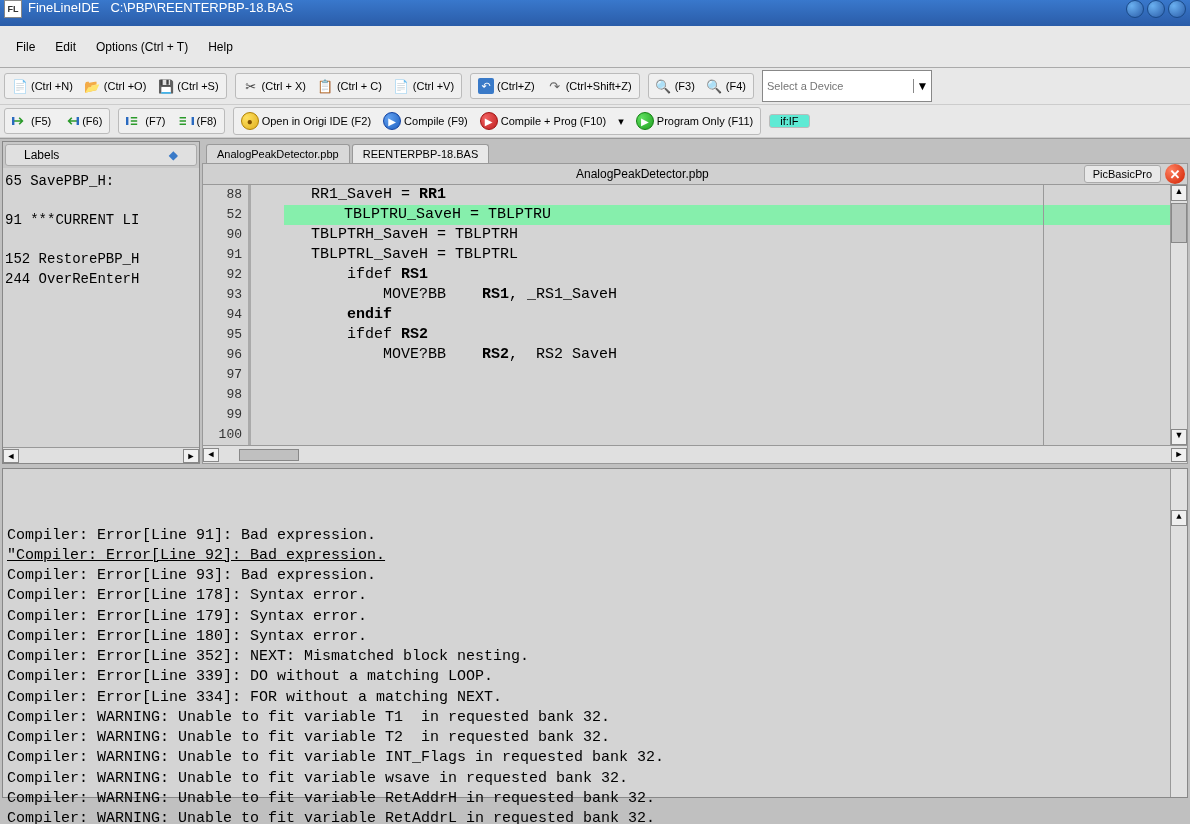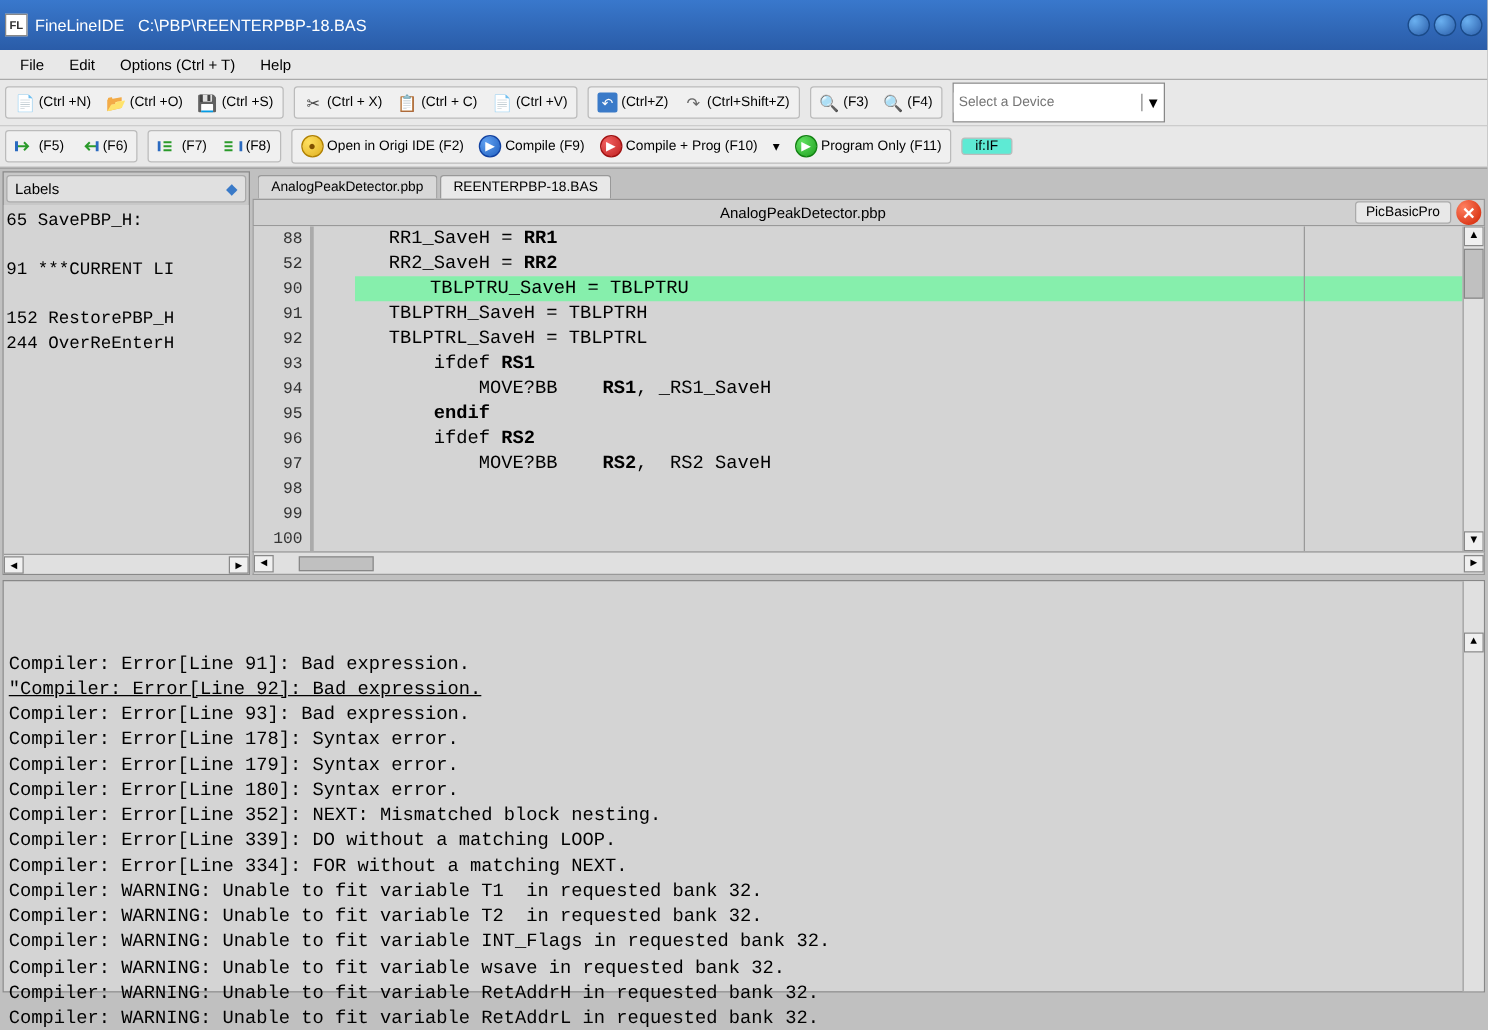--- a/index.html
+++ b/index.html
@@ -1,23 +1,23 @@
 <!DOCTYPE html>
 <html><head>
 <meta charset="utf-8">
 <style>
 * { box-sizing: border-box; margin: 0; padding: 0; }
 body { font-family: Tahoma, Arial, sans-serif; font-size: 12px; background: #c0c0c0; width: 1190px; height: 824px; overflow: hidden; }
-.titlebar { background: linear-gradient(to bottom, #3978cc, #2a5ca8); height: 40px; display: flex; align-items: center; padding: 0 4px; color: #fff; }
+.titlebar { background: linear-gradient(to bottom, #3978cc, #2a5ca8); height: 26px; display: flex; padding: 0 4px; color: #fff; }
 .titlebar-icon { width: 18px; height: 18px; background: #fff; border: 1px solid #888; display: flex; align-items: center; justify-content: center; font-size: 9px; color: #333; font-weight: bold; margin-right: 6px; }
 .titlebar-text { font-size: 13px; }
 .titlebar-spacer { flex: 1; }
 .titlebar-btns { display: flex; gap: 3px; }
 .titlebar-btn { width: 18px; height: 18px; border-radius: 50%; background: radial-gradient(circle at 30% 30%, #6ab0f0, #2a5ca8); border: 1px solid #1a4a88; }
-.menubar { background: #e8e8e8; height: 24px; display: flex; align-items: center; padding: 0 6px; border-bottom: 1px solid #aaa; }
+.menubar { background: #e8e8e8; height: 42px; display: flex; align-items: center; padding: 0 6px; border-bottom: 1px solid #aaa; }
 .menu-item { padding: 3px 10px; cursor: pointer; }
 .toolbar-row { background: #e8e8e8; display: flex; align-items: center; padding: 2px 4px; gap: 2px; border-bottom: 1px solid #ccc; flex-wrap: nowrap; }
 .tb-group { display: flex; align-items: center; border: 1px solid #bbb; border-radius: 3px; padding: 1px; background: #f0f0f0; }
 .tb-btn { display: flex; align-items: center; padding: 3px 6px; gap: 3px; cursor: pointer; border-radius: 2px; font-size: 11px; }
 .tb-sep { width: 4px; }
 .icon { width: 16px; height: 16px; display: inline-flex; align-items: center; justify-content: center; font-size: 13px; }
 .icon-newfile { color: #444; }
 .icon-openfile { color: #c88820; }
 .icon-save { color: #5a6a9a; }
 .icon-cut { color: #444; }
@@ -31,21 +31,21 @@
 .ic-yellow { background: radial-gradient(circle at 30% 30%, #ffe060, #e0b020); border: 1px solid #b08000; color: #805000; }
 .ic-blue { background: radial-gradient(circle at 30% 30%, #60a0f0, #2060c0); border: 1px solid #1040a0; color: #fff; }
 .ic-red { background: radial-gradient(circle at 30% 30%, #f06060, #c02020); border: 1px solid #a01010; color: #fff; }
 .ic-green { background: radial-gradient(circle at 30% 30%, #60e060, #20a020); border: 1px solid #108010; color: #fff; }
 .device-combo { border: 1px solid #888; background: #fff; display: flex; align-items: center; height: 32px; min-width: 140px; }
 .device-combo input { border: none; outline: none; padding: 2px 4px; flex: 1; font-size: 11px; }
 .device-combo .dd { width: 18px; text-align: center; border-left: 1px solid #888; cursor: pointer; }
 .if-box { border: 1px solid #bbb; background: #5eead4; padding: 0 10px; font-size: 11px; border-radius: 3px; }
 .main-area { display: flex; height: 328px; border-top: 1px solid #999; }
 .left-panel { width: 198px; display: flex; flex-direction: column; border: 1px solid #888; margin: 2px; background: #c8c8c8; }
-.labels-header { display: flex; align-items: center; justify-content: space-between; background: #e0e0e0; border: 1px solid #aaa; border-radius: 3px; margin: 2px; padding: 2px 6px; height: 22px; }
+.labels-header { display: flex; align-items: center; justify-content: space-between; background: #e0e0e0; border: 1px solid #aaa; border-radius: 3px; margin: 2px; padding: 2px 18px; height: 22px; }
 .labels-body { flex: 1; background: #d4d4d4; padding: 4px 2px; font-family: 'Courier New', monospace; font-size: 14px; overflow: hidden; white-space: pre; line-height: 1.4; }
 .labels-scroll { height: 16px; background: #e0e0e0; border-top: 1px solid #999; display: flex; align-items: center; }
 .labels-scroll .sarrow { width: 16px; height: 14px; border: 1px solid #888; background: #f0f0f0; text-align: center; font-size: 9px; line-height: 12px; cursor: pointer; }
 .right-area { flex: 1; display: flex; flex-direction: column; margin: 2px 2px 2px 0; }
 .tabs-row { display: flex; height: 22px; align-items: flex-end; padding-left: 4px; }
 .tab { border: 1px solid #999; border-bottom: none; padding: 3px 10px; font-size: 11px; background: #d8d8d8; margin-right: 2px; border-radius: 3px 3px 0 0; cursor: pointer; }
 .tab.active { background: #e8e8e8; }
 .editor-header { display: flex; align-items: center; background: #d0d0d0; border: 1px solid #999; height: 22px; }
 .editor-title { flex: 1; text-align: center; font-size: 12px; }
 .compiler-badge { border: 1px solid #aaa; background: #e8e8e8; padding: 2px 8px; font-size: 11px; border-radius: 3px; margin: 0 2px; }
@@ -256,21 +256,20 @@
           <div>94</div>
           <div>95</div>
           <div>96</div>
           <div>97</div>
           <div>98</div>
           <div>99</div>
           <div>100</div>
         </div>
       <div class="code-area" id="code-area">
           <div class="code-line">      RR1_SaveH = <span class="kw">RR1</span></div>
-          <div class="code-line">      RR2_SaveH = <span class="kw">RR2</span></div>
           <div class="code-line hl">      TBLPTRU_SaveH = TBLPTRU</div>
           <div class="code-line">      TBLPTRH_SaveH = TBLPTRH</div>
           <div class="code-line">      TBLPTRL_SaveH = TBLPTRL</div>
           <div class="code-line">          ifdef <span class="kw">RS1</span></div>
           <div class="code-line">              MOVE?BB    <span class="kw">RS1</span>, _RS1_SaveH</div>
           <div class="code-line">          <span class="kw">endif</span></div>
           <div class="code-line">          ifdef <span class="kw">RS2</span></div>
           <div class="code-line">              MOVE?BB    <span class="kw">RS2</span>,  RS2 SaveH</div>
         </div>
       <div class="margin-line"></div>

